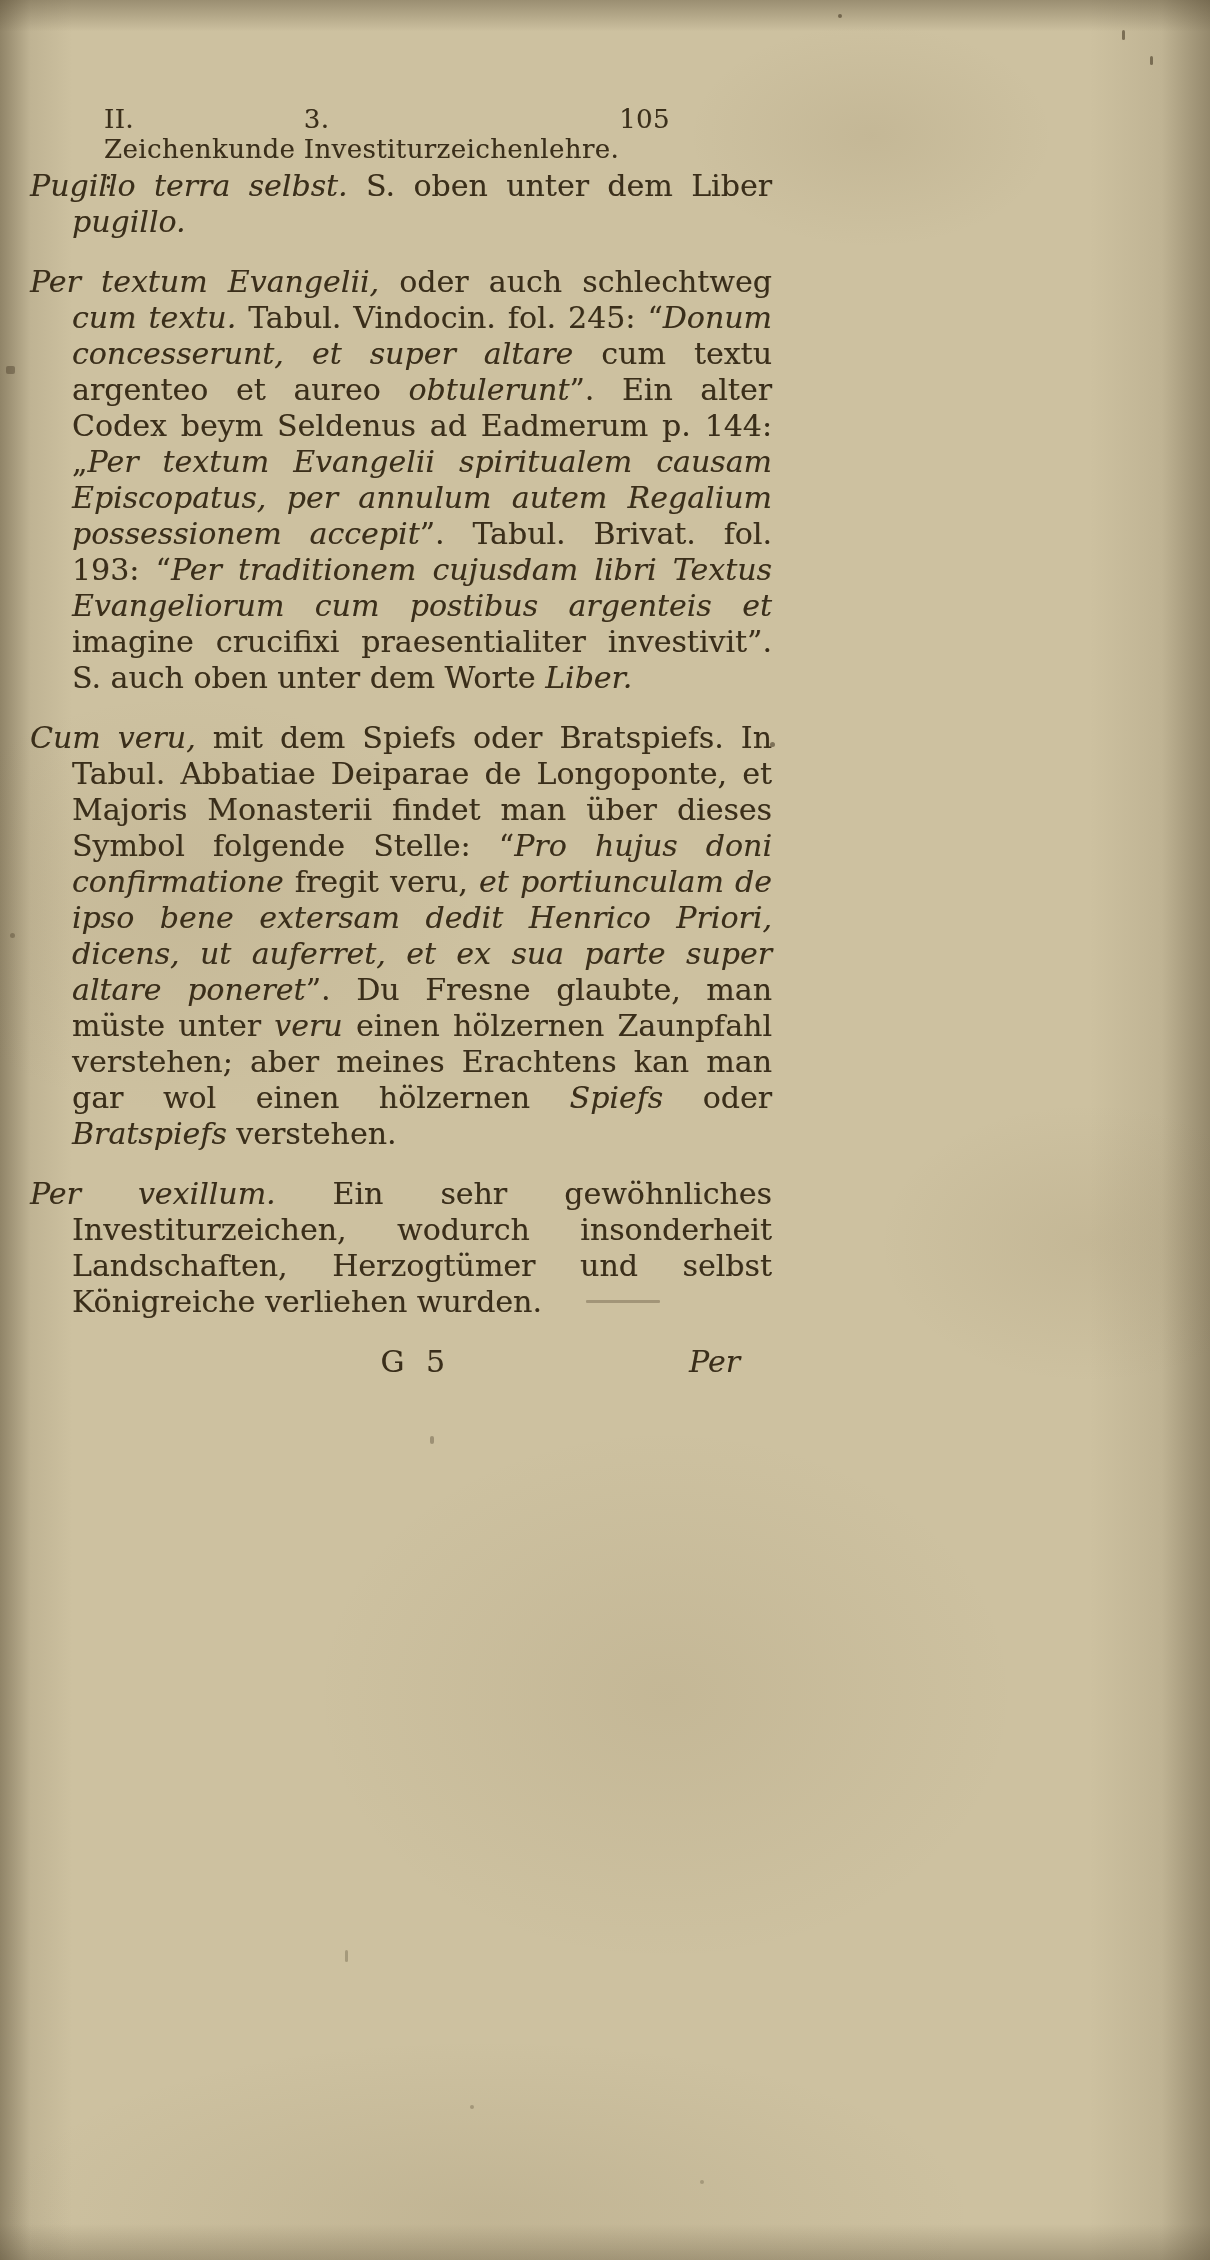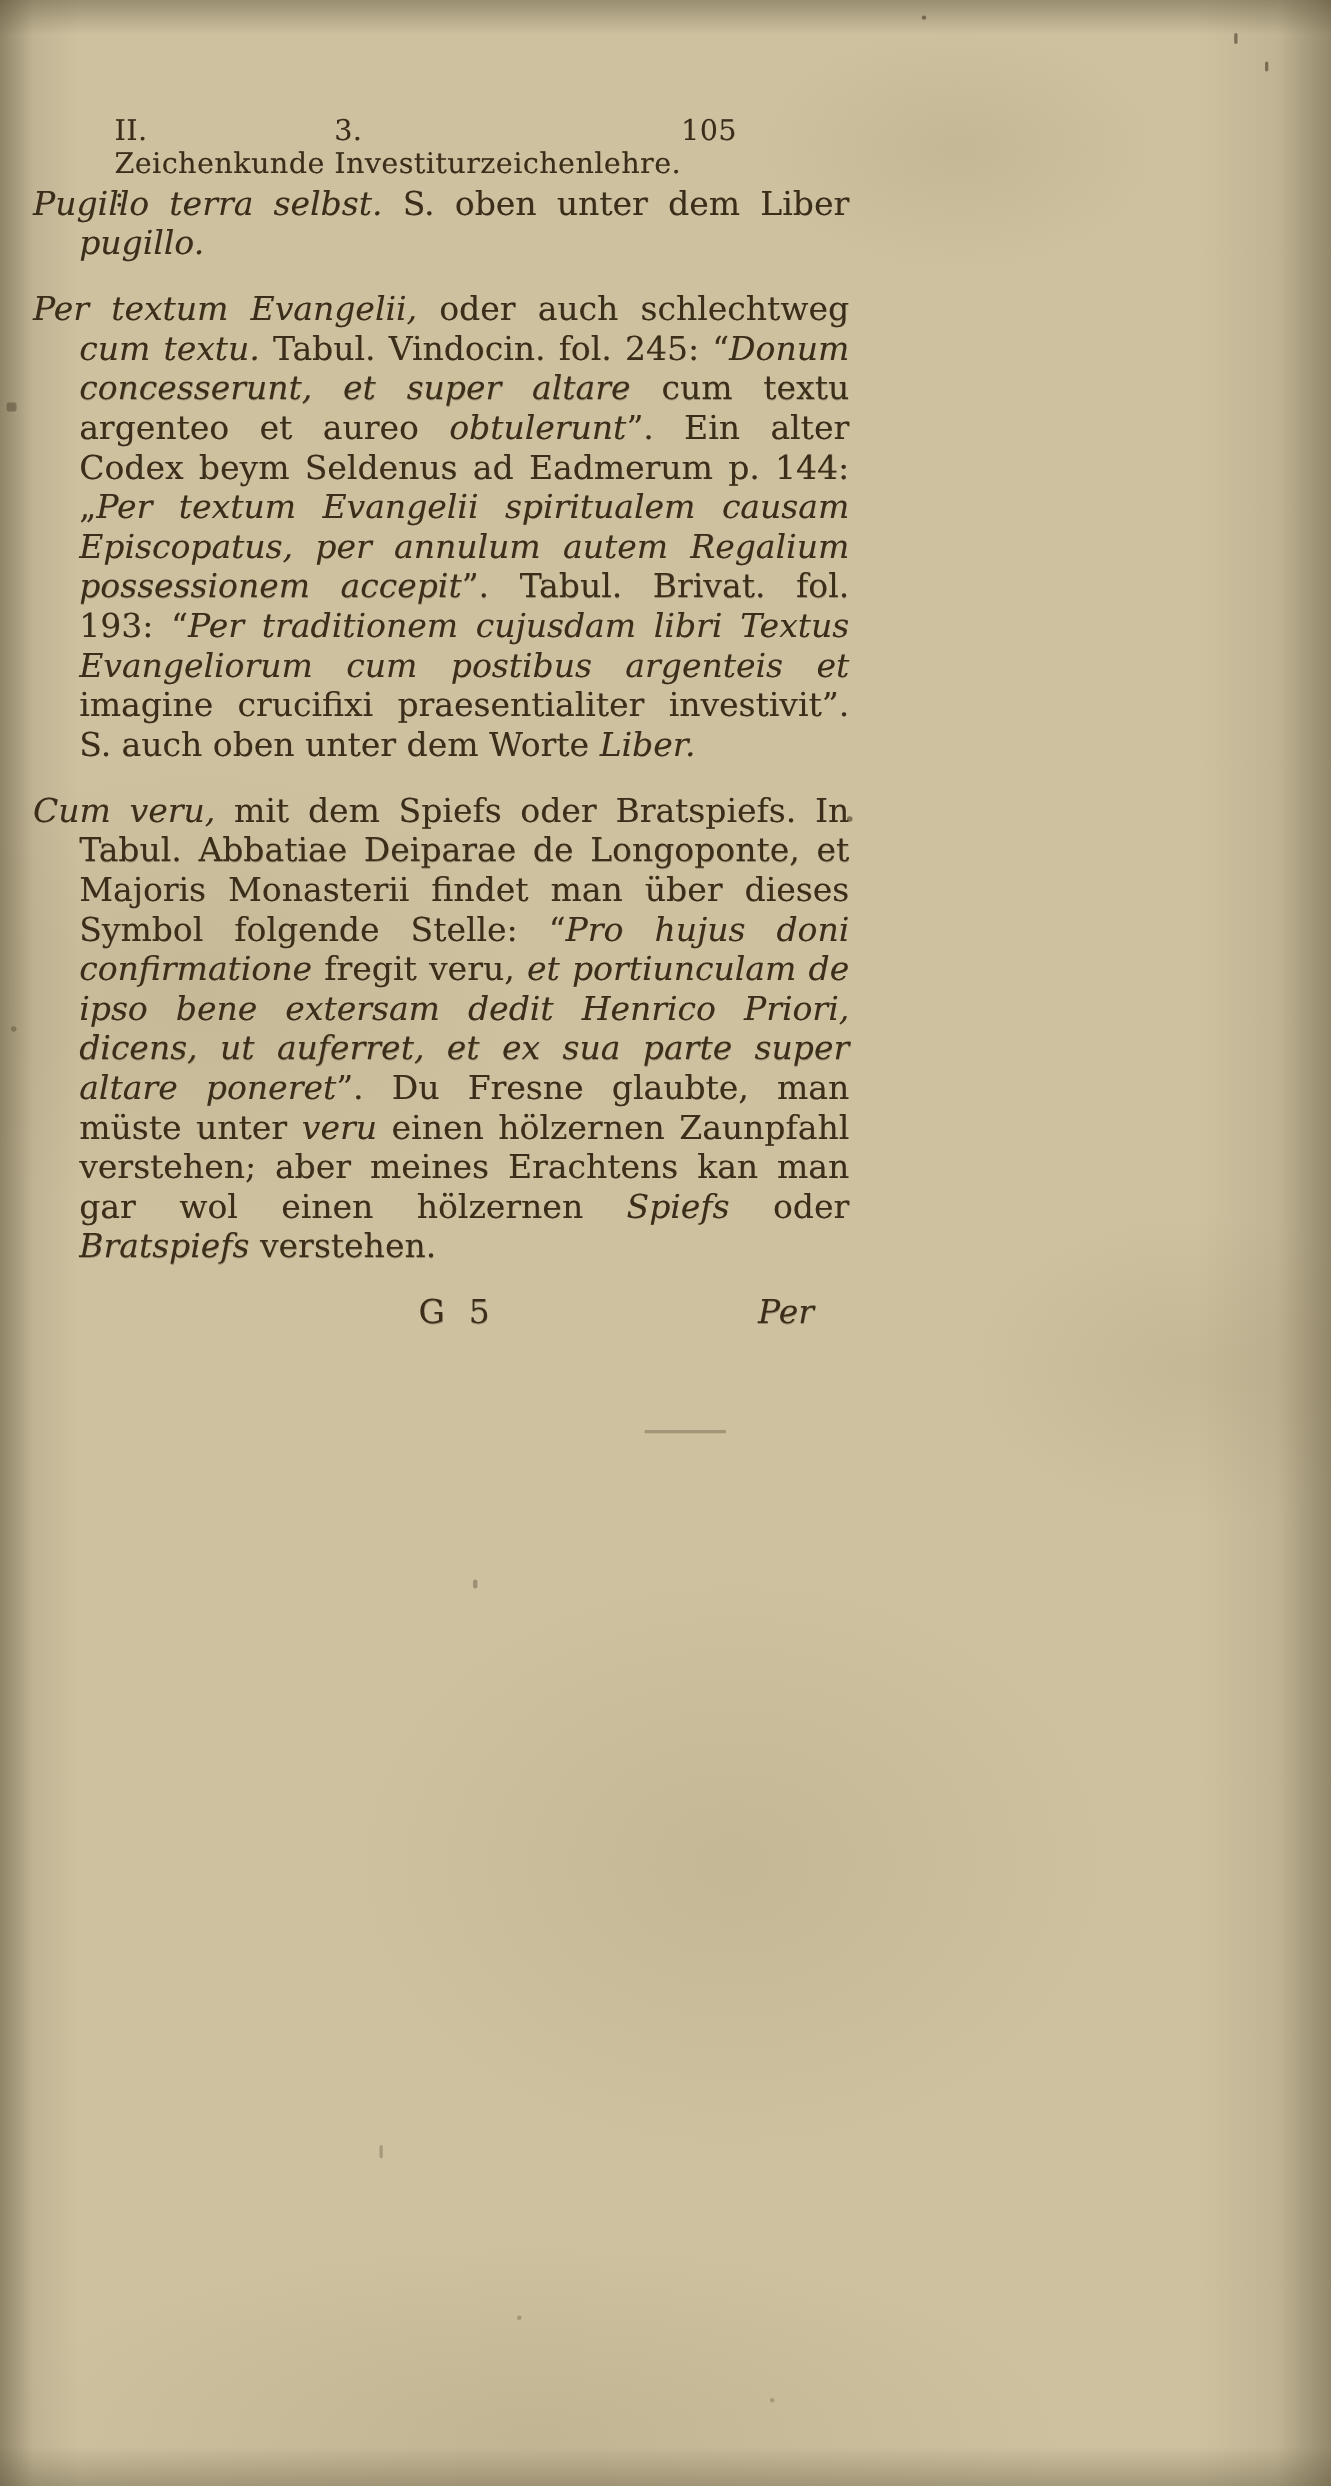--- a/index.html
+++ b/index.html
@@ -53,20 +53,21 @@
     <span>II. Zeichenkunde :</span>
     <span>3. Investiturzeichenlehre.</span>
     <span>105</span>
   </div>
 
   <div class="content">
     <div>
         <p class="para"><span class="it">Pugillo terra selbst.</span><span class="ro">  S. oben unter dem Liber </span><span class="it">pugillo.</span></p>
         <p class="para"><span class="it">Per textum Evangelii, </span><span class="ro">oder auch schlechtweg </span><span class="it">cum textu. </span><span class="ro">Tabul. Vindocin. fol. 245: “</span><span class="it">Donum concesserunt, et super altare </span><span class="ro">cum textu argenteo et aureo </span><span class="it">obtulerunt</span><span class="ro">”.  Ein alter Codex beym Seldenus ad Eadmerum p. 144: „</span><span class="it">Per textum Evangelii spiritualem causam Episcopatus, per annulum autem Regalium possessionem accepit</span><span class="ro">”. Tabul. Brivat. fol. 193: “</span><span class="it">Per traditionem cujusdam libri Textus Evangeliorum cum postibus argenteis et </span><span class="ro">imagine crucifixi praesentialiter investivit”.  S. auch oben unter dem Worte </span><span class="it">Liber.</span></p>
         <p class="para"><span class="it">Cum veru, </span><span class="ro">mit dem Spiefs oder Bratspiefs.  In Tabul. Abbatiae Deiparae de Longoponte, et Majoris Monasterii findet man über dieses Symbol folgende Stelle: “</span><span class="it">Pro hujus doni confirmatione </span><span class="ro">fregit veru, </span><span class="it">et portiunculam de ipso bene extersam dedit Henrico Priori, dicens, ut auferret, et ex sua parte super altare poneret</span><span class="ro">”.  Du Fresne glaubte, man müste unter </span><span class="it">veru</span><span class="ro"> einen hölzernen Zaunpfahl verstehen; aber meines Erachtens kan man gar wol einen hölzernen </span><span class="it">Spiefs</span><span class="ro"> oder </span><span class="it">Bratspiefs</span><span class="ro"> verstehen.</span></p>
+        <p class="para"><span class="it">Per vexillum.</span><span class="ro">  Ein sehr gewöhnliches Investiturzeichen, wodurch insonderheit Landschaften, Herzogtümer und selbst Königreiche verliehen wurden.</span></p>
       </div>
 
     <div class="footer-row">
       <span class="signature">G 5</span>
       <span class="catchword">Per</span>
     </div>
   </div>
 
   <div class="speck" style="left:838px;top:14px;width:4px;height:4px;"></div>
   <div class="speck" style="left:1122px;top:30px;width:3px;height:10px;border-radius:2px;"></div>

